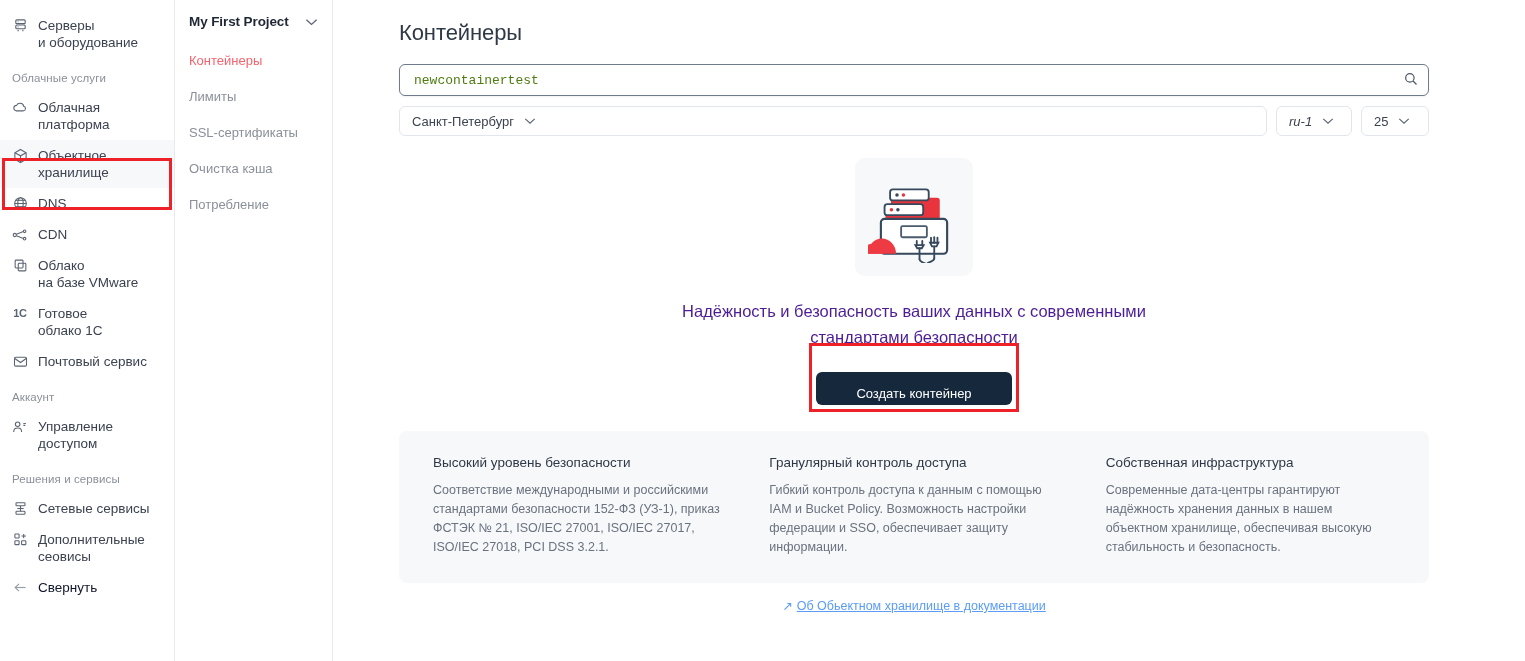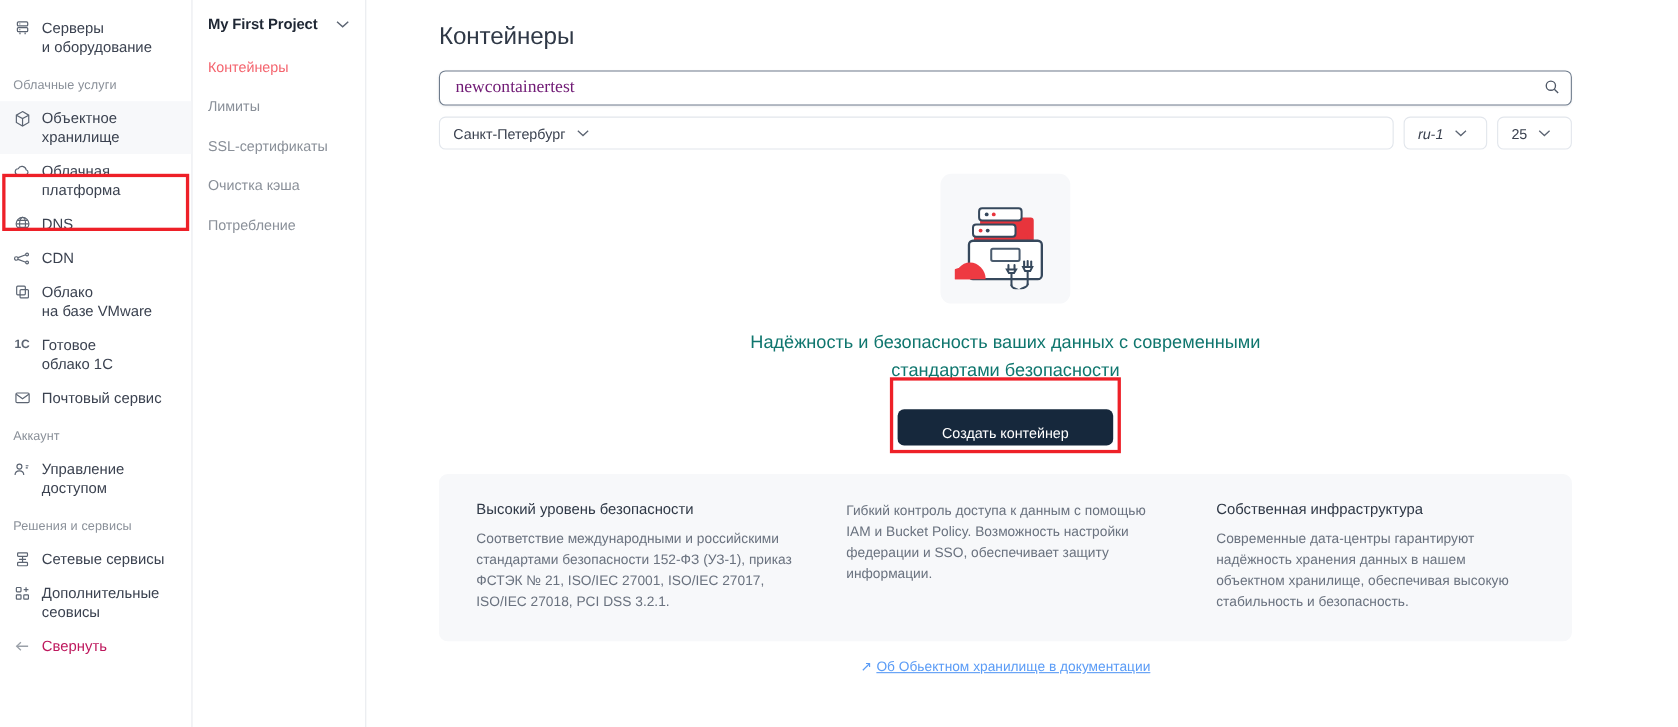--- a/index.html
+++ b/index.html
@@ -50,21 +50,21 @@
     width: 16px; min-width: 16px; height: 17px;
     display: flex; align-items: center; justify-content: center;
     color: #5b6472;
     margin-top: 0px;
   }
   .nav-item .ico svg { display: block; }
   .nav-item .lbl { white-space: pre-line; }
   .nav-item.active {
     background: #f7f8fa;
   }
-  .nav-item.muted .lbl { color: #be185d; }
+  .nav-item.muted .lbl { color: #0f172a; }
   .nav-item.muted .ico { color: #9aa0a8; }
   .nav-1c {
     font-size: 11px; font-weight: 600; letter-spacing: -0.3px; color:#5b6472;
   }
   
   .annot-nav {
     position: absolute;
     left: 2px; top: 158px;
     width: 170px; height: 52px;
     border: 3px solid #ee2028;
@@ -123,23 +123,23 @@
     border: 1.6px solid #6e7b8c;
     border-radius: 6px;
     background: #fff;
     display: flex; align-items: center;
     padding: 0 34px 0 12px;
     box-shadow: 0 1px 2px rgba(20,30,50,0.06);
   }
   .search-box input {
     border: 0; outline: 0;
     width: 100%;
-    font-size: 16px;
-    color: #701a75;
-    font-family: Liberation Serif, serif;
+    font-size: 13px;
+    color: #4d7c0f;
+    font-family: Liberation Mono, monospace;
     background: transparent;
   }
   .search-ico {
     position: absolute; right: 11px; top: 8px;
     color: #4e5766;
     cursor: pointer;
   }
   .filters {
     display: flex; gap: 9px; align-items: center;
   }
@@ -166,21 +166,21 @@
   }
   .illus-wrap {
     width: 118px; height: 118px;
     margin: 0 auto;
     background: #f7f8fa;
     border-radius: 10px;
     display: flex; align-items: center; justify-content: center;
   }
   .empty-head {
     font-size: 16.5px;
-    color: #0f766e;
+    color: #4c1d95;
     line-height: 26px;
     margin: 22px auto 0;
     max-width: 560px;
     font-weight: 400;
   }
   .cta {
     margin-top: 22px;
     display: inline-block;
     background: #16283c;
     color: #ffffff;
@@ -254,40 +254,40 @@
           <line x1="5.5" y1="12.4" x2="5.5" y2="14"></line>
             <line x1="10.5" y1="12.4" x2="10.5" y2="14"></line>
         </svg>
       </span>
       <span class="lbl">Серверы
 и оборудование</span>
     </div>
 
     <div class="nav-group-label">Облачные услуги</div>
 
+    <div class="nav-item">
+      <span class="ico">
+        <svg width="16" height="14" viewBox="0 0 18 14" fill="none" stroke="currentColor" stroke-width="1.2">
+          <path d="M4.6 10.2a3.1 3.1 0 0 1 .5-6.15A4.3 4.3 0 0 1 13.2 5.1a2.6 2.6 0 0 1-.35 5.1z"></path>
+        </svg>
+      </span>
+      <span class="lbl">Облачная
+платформа</span>
+    </div>
+
     <div class="nav-item active">
       <span class="ico">
         <svg width="15" height="16" viewBox="0 0 16 17" fill="none" stroke="currentColor" stroke-width="1.15">
           <path d="M8 1.5 14 5v7L8 15.5 2 12V5z"></path>
           <path d="M2 5l6 3.3L14 5"></path>
             <path d="M8 8.3v7.2"></path>
         </svg>
       </span>
       <span class="lbl">Объектное
 хранилище</span>
-    </div>
-
-    <div class="nav-item">
-      <span class="ico">
-        <svg width="16" height="14" viewBox="0 0 18 14" fill="none" stroke="currentColor" stroke-width="1.2">
-          <path d="M4.6 10.2a3.1 3.1 0 0 1 .5-6.15A4.3 4.3 0 0 1 13.2 5.1a2.6 2.6 0 0 1-.35 5.1z"></path>
-        </svg>
-      </span>
-      <span class="lbl">Облачная
-платформа</span>
     </div>
 
     <div class="nav-item">
       <span class="ico">
         <svg width="15" height="15" viewBox="0 0 16 16" fill="none" stroke="currentColor" stroke-width="1.15">
           <circle cx="8" cy="8" r="6.2"></circle>
             <ellipse cx="8" cy="8" rx="2.9" ry="6.2"></ellipse>
           <line x1="1.9" y1="8" x2="14.1" y2="8"></line>
             <line x1="2.9" y1="4.6" x2="13.1" y2="4.6"></line>
           <line x1="2.9" y1="11.4" x2="13.1" y2="11.4"></line>
@@ -494,20 +494,21 @@
         <span class="annot-cta"></span>
       </div>
     </div>
 
     <div class="features">
       <div class="feat">
         <h4>Высокий уровень безопасности</h4>
         <p>Соответствие международными и российскими стандартами безопасности 152-ФЗ (УЗ-1), приказ ФСТЭК № 21, ISO/IEC 27001, ISO/IEC 27017, ISO/IEC 27018, PCI DSS 3.2.1.</p>
       </div>
       <div class="feat">
+        <h4>Гранулярный контроль доступа</h4>
         <p>Гибкий контроль доступа к данным  с помощью IAM и Bucket Policy. Возможность настройки федерации и SSO, обеспечивает защиту информации.</p>
       </div>
       <div class="feat">
         <h4>Собственная инфраструктура</h4>
         <p>Современные дата-центры гарантируют надёжность хранения данных в нашем объектном хранилище, обеспечивая высокую стабильность и безопасность.</p>
       </div>
     </div>
 
     <div class="doc-link-row">
       <span class="doc-arrow">↗</span><span class="doc-link">Об Обьектном хранилище в документации</span>

